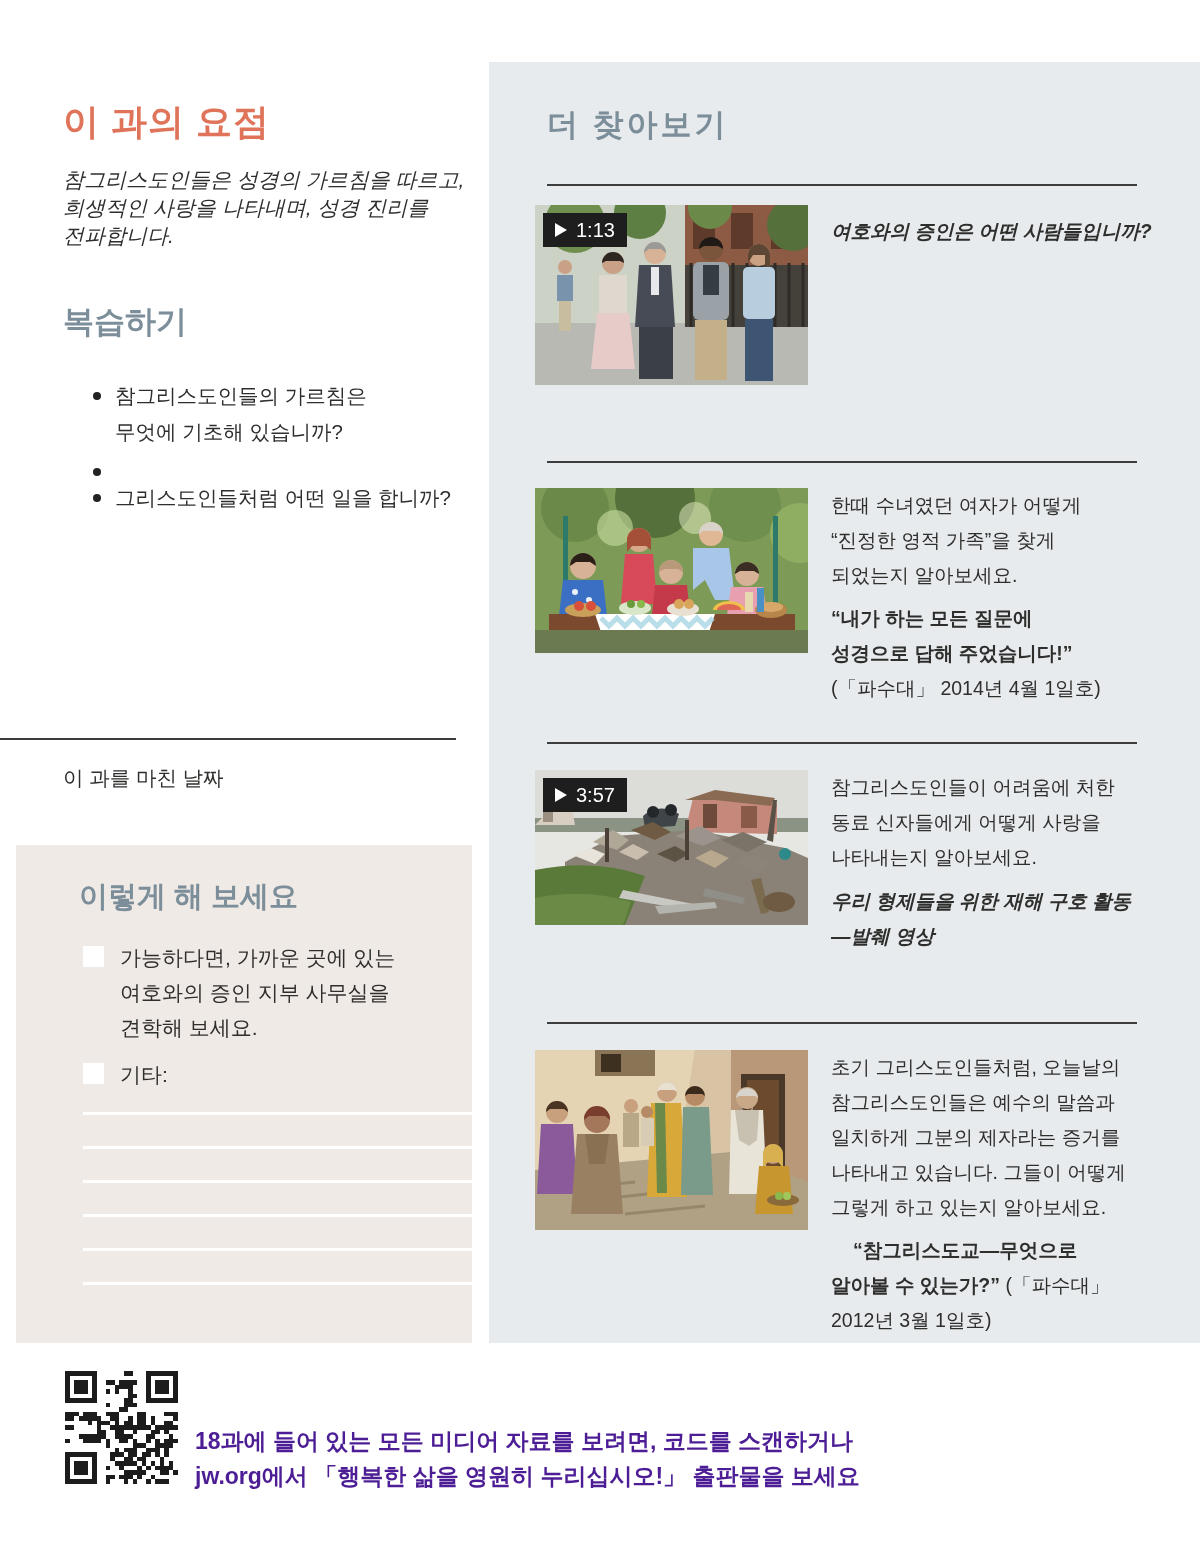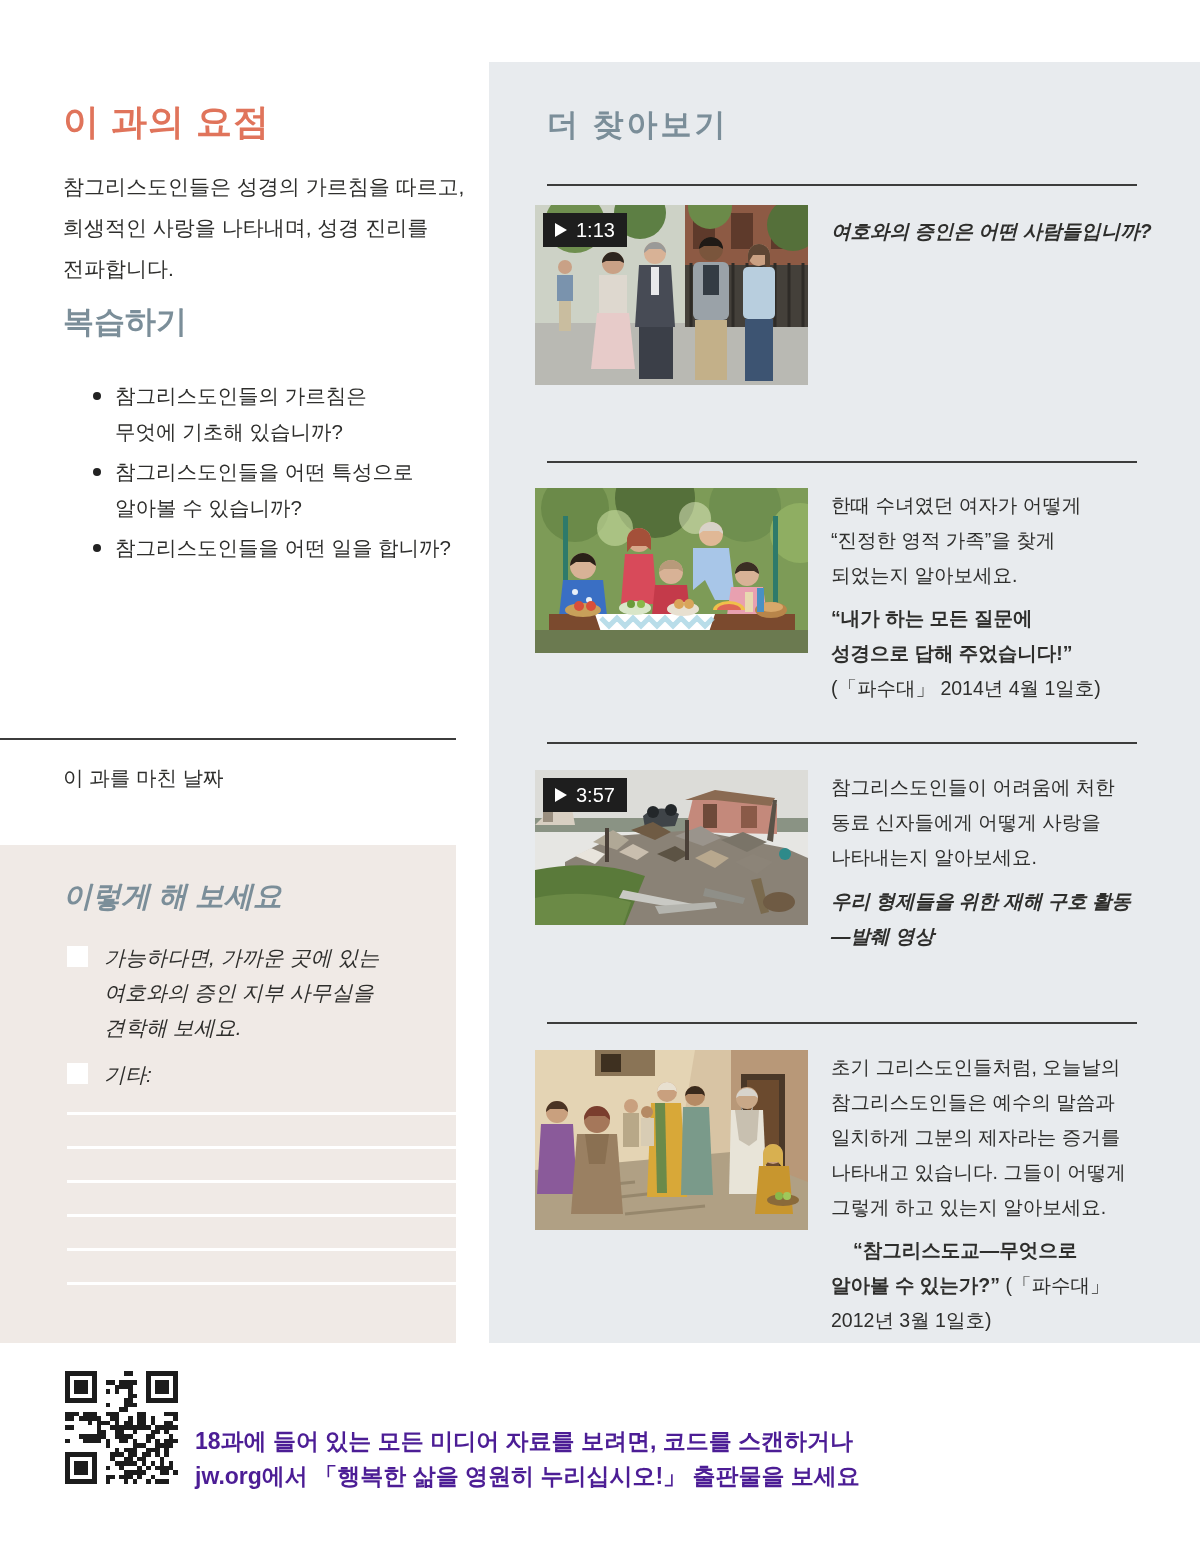--- a/index.html
+++ b/index.html
@@ -2,31 +2,31 @@
 <html lang="ko"><head>
 <meta charset="utf-8">
 <style>
   * { margin:0; padding:0; box-sizing:border-box; }
   html,body { background:#ffffff; }
   body { font-family:"Liberation Sans","DejaVu Sans",sans-serif; color:#2e2e2c; }
   .page { position:relative; width:1200px; height:1543px; background:#ffffff; overflow:hidden; }
 
   
   .summary-title { position:absolute; left:63px; top:98px; font-size:36px; font-weight:bold; color:#e0745b; letter-spacing:1px; }
-  .summary-text  { position:absolute; left:63px; top:166px; width:430px; font-size:21px; line-height:41px; white-space:pre-line; }
+  .summary-text  { position:absolute; left:63px; top:166px; width:430px; font-size:21px; line-height:28px; white-space:pre-line;font-style:italic; }
   .review-title  { position:absolute; left:63px; top:301px; font-size:31px; font-weight:bold; color:#7b8e99; }
   .review-list   { position:absolute; left:93px; top:378px; width:410px; }
   .review-item   { display:flex; gap:14px; margin-bottom:4px; font-size:20.5px; line-height:36px; }
   .bullet-dot    { flex:0 0 auto; width:8px; height:8px; border-radius:50%; background:#222; margin-top:14px; }
   .review-item span.q { white-space:pre-line; }
 
   .date-rule  { position:absolute; left:0; top:738px; width:456px; height:2px; background:#3c3c3c; }
   .date-label { position:absolute; left:63px; top:764px; font-size:20.5px;text-align:right; }
 
-  .try-box   { position:absolute; left:0; top:845px; width:456px; height:498px; background:#f0eae6;font-style:italic; }
+  .try-box   { position:absolute; left:16px; top:845px; width:456px; height:498px; background:#f0eae6; }
   .try-title { position:absolute; left:63px; top:32px; font-size:29px; font-weight:bold; color:#7b8e99; }
   .cb-row    { position:absolute; left:67px; display:flex; gap:16px; }
   .cb-row-1  { top:95px; }
   .cb-row-2  { top:212px; }
   .checkbox  { flex:0 0 auto; width:21px; height:21px; background:#ffffff; margin-top:6px; }
   .cb-label  { font-size:21px; line-height:35px; white-space:pre-line; }
   .write-lines { position:absolute; left:67px; top:267px; width:389px; }
   .write-line  { height:3px; background:#ffffff; margin-bottom:31px; }
 
   
@@ -68,26 +68,24 @@
 
   <div class="review-title">복습하기</div>
   <div class="review-list">
     <div class="review-item">
       <span class="bullet-dot"></span>
       <span class="q">참그리스도인들의 가르침은
 무엇에 기초해 있습니까?</span>
     </div>
     <div class="review-item">
       <span class="bullet-dot"></span>
-      <span class="q">참그리스도인들을 어떤 특성으로
-알아볼 수 있습니까?</span>
     </div>
     <div class="review-item">
       <span class="bullet-dot"></span>
-      <span class="q">참그리스도인들을 어떤 일을 합니까?</span>
+      <span class="q">그리스도인들처럼 어떤 일을 합니까?</span>
     </div>
   </div>
 
   <div class="date-rule"></div>
   <div class="date-label">이 과를 마친 날짜</div>
 
   <div class="try-box">
     <div class="try-title">이렇게 해 보세요</div>
     <div class="cb-row cb-row-1">
       <span class="checkbox"></span>

